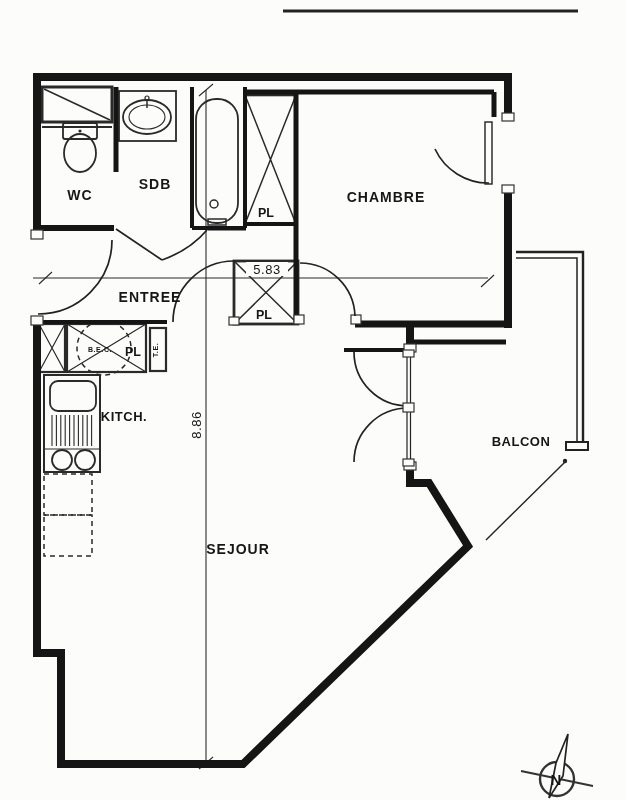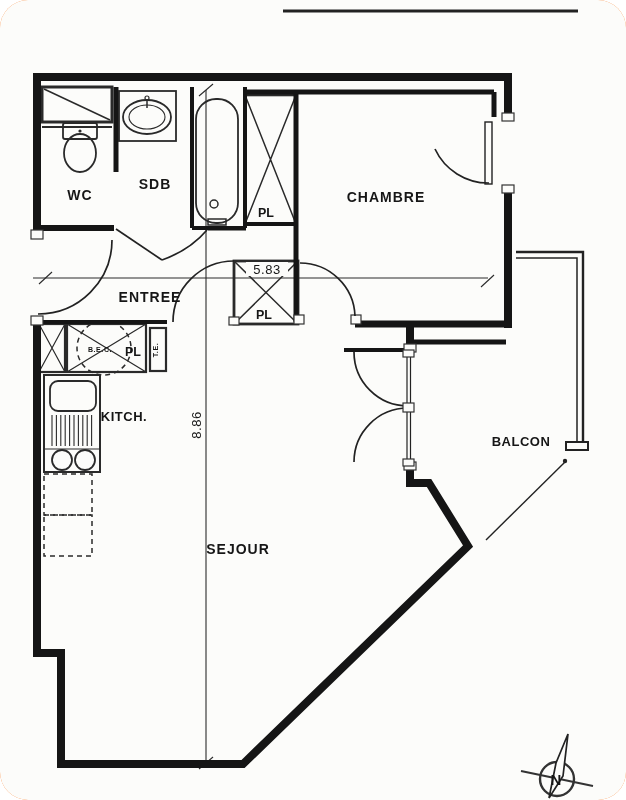--- a/index.html
+++ b/index.html
@@ -1,16 +1,16 @@
 <!DOCTYPE html>
 <html><head>
 <meta charset="utf-8">
 <style>
   html,body{margin:0;padding:0;background:#fff;}
-  .page{width:626px;height:800px;background:#f97316;position:relative;overflow:hidden;border-radius:28px;}
+  .page{width:626px;height:800px;background:#f97316;position:relative;overflow:hidden;}
   svg{display:block;}
   text{font-family:"Liberation Sans", sans-serif;fill:#161616;}
   .room-label{font-weight:bold;font-size:14px;letter-spacing:1px;}
   .room-label-sm{font-weight:bold;font-size:13px;letter-spacing:0.5px;}
   .pl-label{font-weight:bold;font-size:12.5px;}
   .tiny-label{font-weight:bold;font-size:7px;letter-spacing:0.6px;}
   .dim-label{font-size:13px;letter-spacing:0.5px;}
   .north-label{font-weight:bold;font-size:15px;}
   .wall{stroke:#151515;fill:none;stroke-linecap:butt;stroke-linejoin:miter;}
   .thin{stroke:#222;fill:none;}

